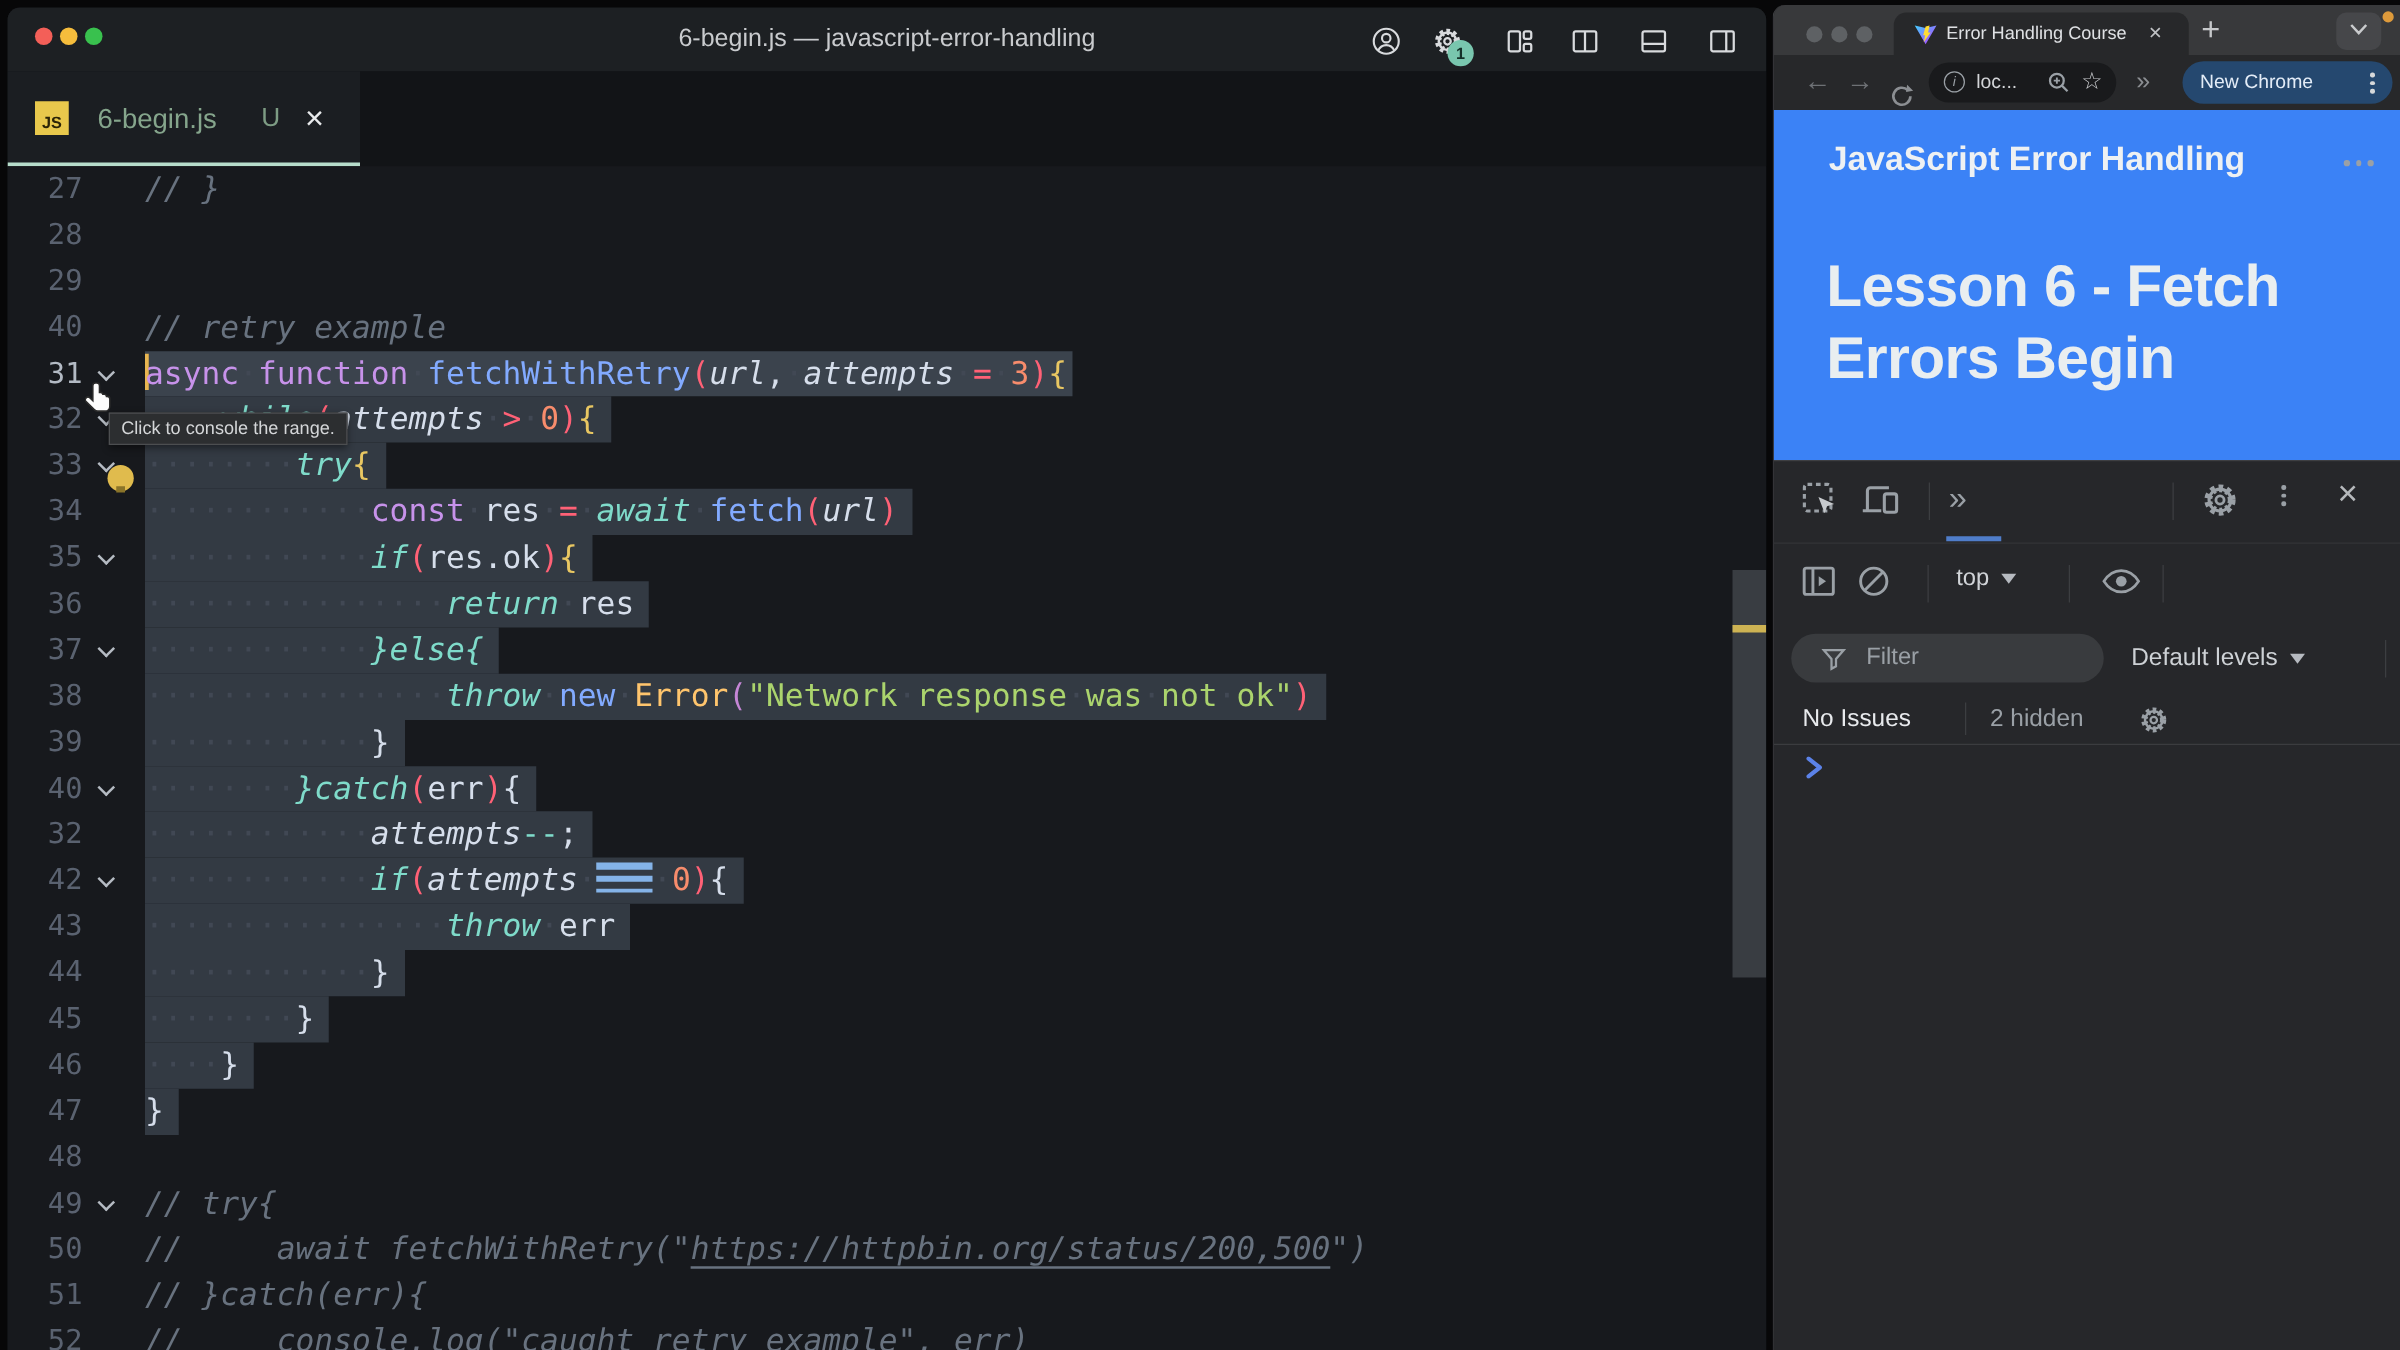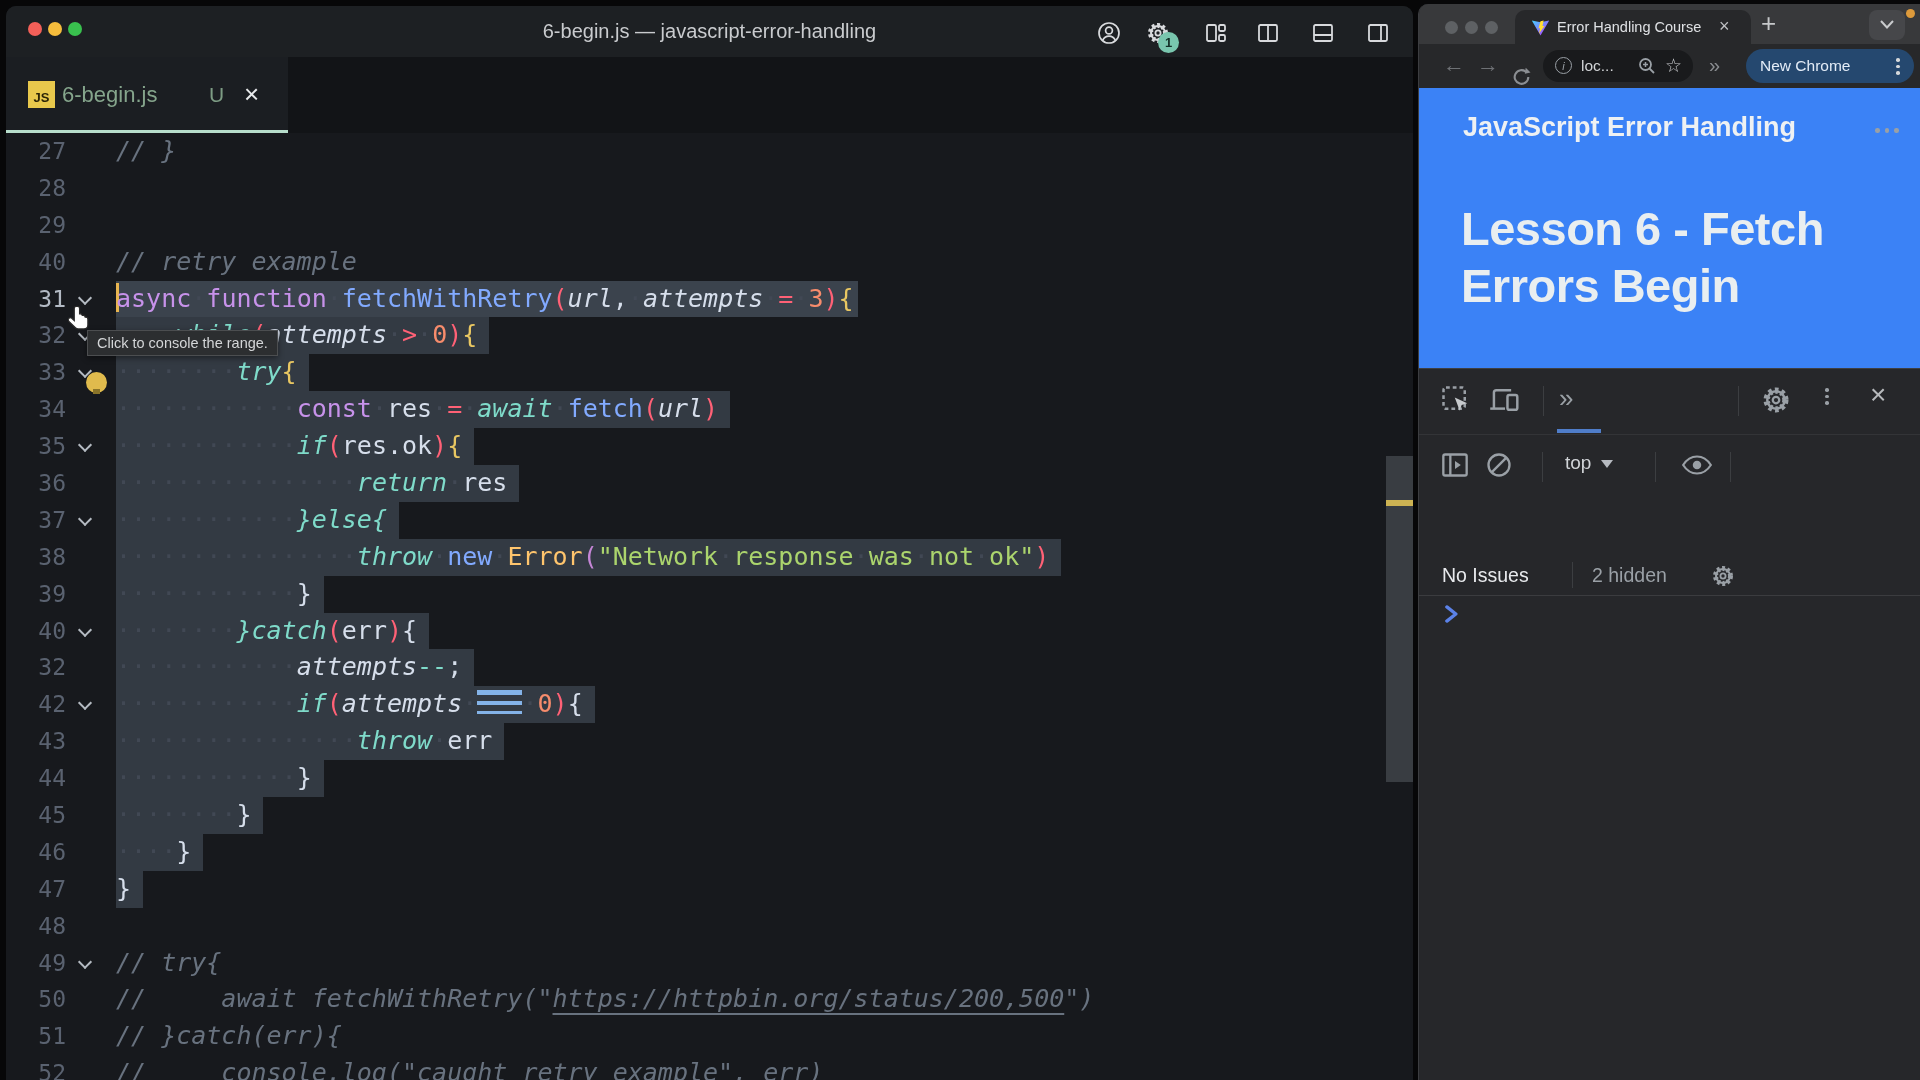--- a/index.html
+++ b/index.html
@@ -17,21 +17,21 @@
   .vico{position:absolute;top:15px;width:24px;height:24px;}
   .sync-badge{position:absolute;left:1152px;top:26px;width:21px;height:21px;border-radius:50%;
               background:#79c6ae;color:#143028;font-size:13px;font-weight:bold;
               text-align:center;line-height:21px;}
   .vtabs{position:absolute;left:0;top:51px;width:100%;height:76px;background:#121417;}
   .vtab{position:absolute;left:0;top:0;width:282px;height:76px;background:#1b1e22;}
   .vtab-underline{position:absolute;left:0;bottom:0;width:282px;height:3px;background:#b7ddcb;}
   .jsicon{position:absolute;left:22px;top:24px;width:27px;height:27px;background:#e8c84c;
           color:#2b2407;font-weight:bold;font-size:13px;text-align:center;line-height:33px;
           font-family:"Liberation Sans",sans-serif;}
-  .vtab-label{position:absolute;left:56px;top:0;height:76px;line-height:76px;color:#85a58c;font-size:22px;}
+  .vtab-label{position:absolute;left:72px;top:0;height:76px;line-height:76px;color:#85a58c;font-size:22px;}
   .vtab-badge{position:absolute;left:203px;top:0;height:76px;line-height:76px;color:#7d9c84;font-size:21px;}
   .vtab-close{position:absolute;left:238px;top:0;height:76px;line-height:74px;color:#e8eaec;font-size:26px;}
   .vactions{position:absolute;left:1348px;top:86px;display:flex;gap:7px;}
   .vactions i{width:4px;height:4px;background:#c8cace;border-radius:1px;}
 
   
   #code{position:absolute;left:0;top:127px;width:1407px;height:947px;background:#17191d;
         font-family:"DejaVu Sans Mono","Liberation Mono",monospace;font-size:25px;}
   .cl{display:flex;height:36.9px;line-height:36.9px;white-space:pre;margin-left:16px;}
   .ln{width:44px;text-align:right;color:#5a6270;font-size:23px;flex:none;}
@@ -336,20 +336,32 @@
           <span>top</span><span class="caret-down"></span>
         </span>
         <span class="dsep" style="left:236px"></span>
         <svg class="dico" style="left:262px;top:18px" width="32" height="24" viewBox="0 0 30 20">
           <path d="M2 10c3.5-5.5 8-8 13-8s9.5 2.5 13 8c-3.5 5.5-8 8-13 8S5.5 15.5 2 10z" fill="none" stroke="#9aa0a6" stroke-width="2"></path>
           <circle cx="15" cy="10" r="4" fill="#9aa0a6"></circle>
         </svg>
         <span class="dsep" style="left:311px"></span>
       </div>
 
+      <div class="dfilterrow">
+        <div class="fpill">
+          <svg style="position:absolute;left:24px;top:10px" width="20" height="20" viewBox="0 0 20 20">
+            <path d="M2 3h16l-6.2 7.2V16l-3.6 2v-7.8z" fill="none" stroke="#9aa0a6" stroke-width="1.8"></path>
+          </svg>
+          <input placeholder="Filter" style="">
+        </div>
+        <span class="dlevels">
+          <span>Default levels</span><span class="caret-down"></span>
+        </span>
+        <span class="dsep" style="left:489px;top:14px"></span>
+      </div>
 
       <div class="dissuerow">
         <span class="dnoiss">No Issues</span>
         <span class="dsep" style="left:153px;top:5px;height:26px"></span>
         <span class="dhidden">2 hidden</span>
         <svg style="position:absolute;left:292px;top:7px" width="24" height="24" viewBox="0 0 24 24">
           <circle cx="12" cy="12" r="7.5" fill="none" stroke="#9aa0a6" stroke-width="5" stroke-dasharray="2.6 2.3"></circle>
           <circle cx="12" cy="12" r="7" fill="none" stroke="#9aa0a6" stroke-width="2"></circle>
           <circle cx="12" cy="12" r="2.6" fill="none" stroke="#9aa0a6" stroke-width="1.8"></circle>
         </svg>

